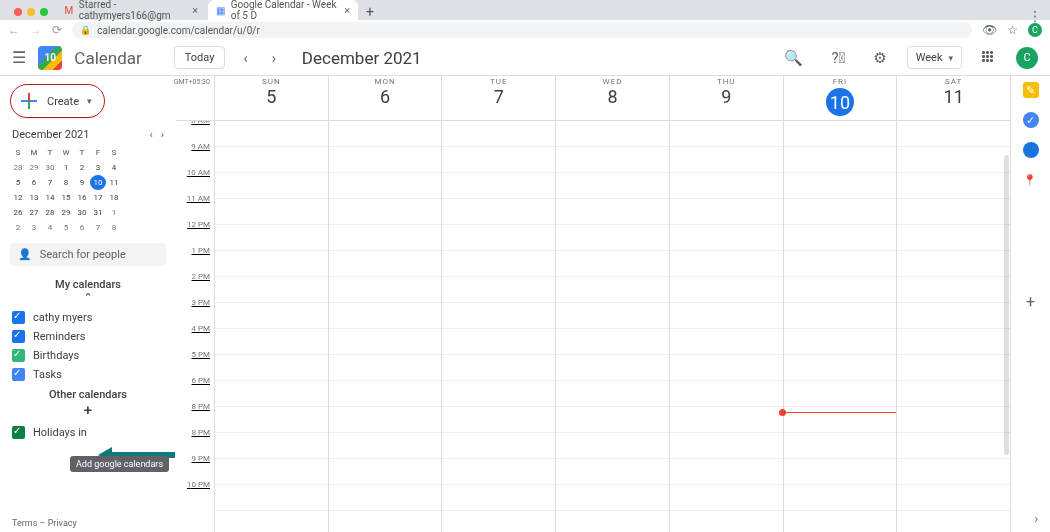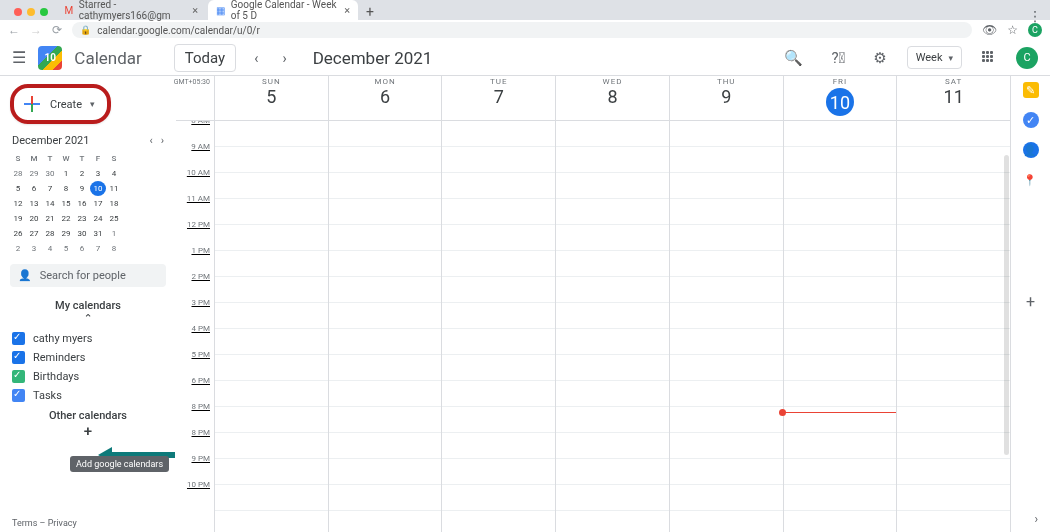--- a/index.html
+++ b/index.html
@@ -25,34 +25,34 @@
   .lock { font-size: 9px; color: #5f6368; }
   .right-icons { display: flex; gap: 10px; align-items: center; color: #5f6368; font-size: 12px; }
   .avatar-sm { width: 14px; height: 14px; border-radius: 50%; background: #1ba362; color: #fff; font-size: 9px; display: flex; align-items: center; justify-content: center; }
   .chrome-menu { position: absolute; right: 8px; top: 8px; font-size: 14px; color: #5f6368; }
 
   
   .app-header { height: 36px; display: flex; align-items: center; padding: 0 12px; border-bottom: 1px solid #dadce0; gap: 12px; }
   .hamburger { color: #5f6368; font-size: 16px; }
   .cal-logo { width: 24px; height: 24px; background: linear-gradient(135deg,#4285f4 40%,#34a853 40% 60%,#fbbc04 60% 80%,#ea4335 80%); border-radius: 4px; display: flex; align-items: center; justify-content: center; color: #fff; font-size: 10px; font-weight: bold; }
   .app-title { font-size: 17px; color: #5f6368; }
-  .today-btn { border: 1px solid #dadce0; border-radius: 4px; padding: 4px 10px; font-size: 15px; color: #3c4043; margin-left: 20px; }
+  .today-btn { border: 1px solid #dadce0; border-radius: 4px; padding: 4px 10px; font-size: 11px; color: #3c4043; margin-left: 20px; }
   .hnav { color: #5f6368; font-size: 14px; padding: 0 6px; }
   .range-title { font-size: 17px; color: #3c4043; margin-left: 8px; }
   .hdr-spacer { flex: 1; }
   .hdr-icon { color: #5f6368; font-size: 15px; padding: 0 8px; }
   .view-select { border: 1px solid #dadce0; border-radius: 4px; padding: 4px 8px; font-size: 11px; color: #3c4043; display: flex; align-items: center; gap: 6px; }
   .apps-grid { width: 14px; height: 14px; display: grid; grid-template-columns: repeat(3,3px); grid-template-rows: repeat(3,3px); gap: 1px; }
   .apps-grid span { background: #5f6368; border-radius: 1px; }
   .avatar-lg { width: 22px; height: 22px; border-radius: 50%; background: #1ba362; color: #fff; font-size: 11px; display: flex; align-items: center; justify-content: center; }
 
   
   .main { display: flex; height: 456px; }
   .sidebar { width: 176px; padding: 8px 10px; font-size: 11px; color: #3c4043; position: relative; }
-  .create-btn { display: flex; align-items: center; gap: 8px; border: 4px solid #b91c1c; border-radius: 18px; padding: 6px 12px 6px 8px; box-shadow: 0 1px 2px rgba(0,0,0,0.1); width: fit-content; margin-bottom: 10px; }
+  .create-btn { display: flex; align-items: center; gap: 8px; border: 1px solid #b91c1c; border-radius: 18px; padding: 6px 12px 6px 8px; box-shadow: 0 1px 2px rgba(0,0,0,0.1); width: fit-content; margin-bottom: 10px; }
   .plus-icon { width: 20px; height: 20px; position: relative; }
   .plus-icon::before, .plus-icon::after { content:''; position:absolute; background:#fbbc04; }
   .plus-h { position:absolute; left:2px; top:9px; width:16px; height:2px; background:#4285f4; }
   .plus-v { position:absolute; left:9px; top:2px; width:2px; height:16px; background:#ea4335; }
   .plus-v2 { position:absolute; left:9px; top:10px; width:2px; height:8px; background:#34a853; }
   .chev { font-size: 9px; color: #5f6368; }
 
   .mini-header { display: flex; justify-content: space-between; align-items: center; margin: 4px 2px; }
   .mini-nav { display: flex; gap: 8px; font-size: 11px; color: #5f6368; }
   .mini-cal { width: 100%; }
@@ -230,29 +230,20 @@
         <div class="mini-row">
           <div class="mini-cell cur">12</div>
           <div class="mini-cell cur">13</div>
           <div class="mini-cell cur">14</div>
           <div class="mini-cell cur">15</div>
           <div class="mini-cell cur">16</div>
           <div class="mini-cell cur">17</div>
           <div class="mini-cell cur">18</div>
         </div>
         <div class="mini-row">
-          <div class="mini-cell cur">19</div>
-          <div class="mini-cell cur">20</div>
-          <div class="mini-cell cur">21</div>
-          <div class="mini-cell cur">22</div>
-          <div class="mini-cell cur">23</div>
-          <div class="mini-cell cur">24</div>
-          <div class="mini-cell cur">25</div>
-        </div>
-        <div class="mini-row">
           <div class="mini-cell cur">26</div>
           <div class="mini-cell cur">27</div>
           <div class="mini-cell cur">28</div>
           <div class="mini-cell cur">29</div>
           <div class="mini-cell cur">30</div>
           <div class="mini-cell cur">31</div>
           <div class="mini-cell">1</div>
         </div>
         <div class="mini-row">
           <div class="mini-cell">2</div>
@@ -290,20 +281,26 @@
         <div class="cal-item">
           <span class="chk" style="background: rgb(66, 133, 244);"></span>
           <span>Tasks</span>
         </div>
       </div>
 
     <div class="add-other-row section-h">
       <span>Other calendars</span>
       <span class="add-plus">+</span>
     </div>
+    <div id="other-cals">
+        <div class="cal-item">
+          <span class="chk" style="background: rgb(11, 128, 67);"></span>
+          <span>Holidays in</span>
+        </div>
+      </div>
 
     <div class="tooltip">Add google calendars</div>
     <div class="arrow-annot">
       <div class="arrow-head"></div>
         <div class="arrow-line"></div>
     </div>
 
     <div class="footer-links">
       <span>Terms</span> – 
       <span>Privacy</span>

